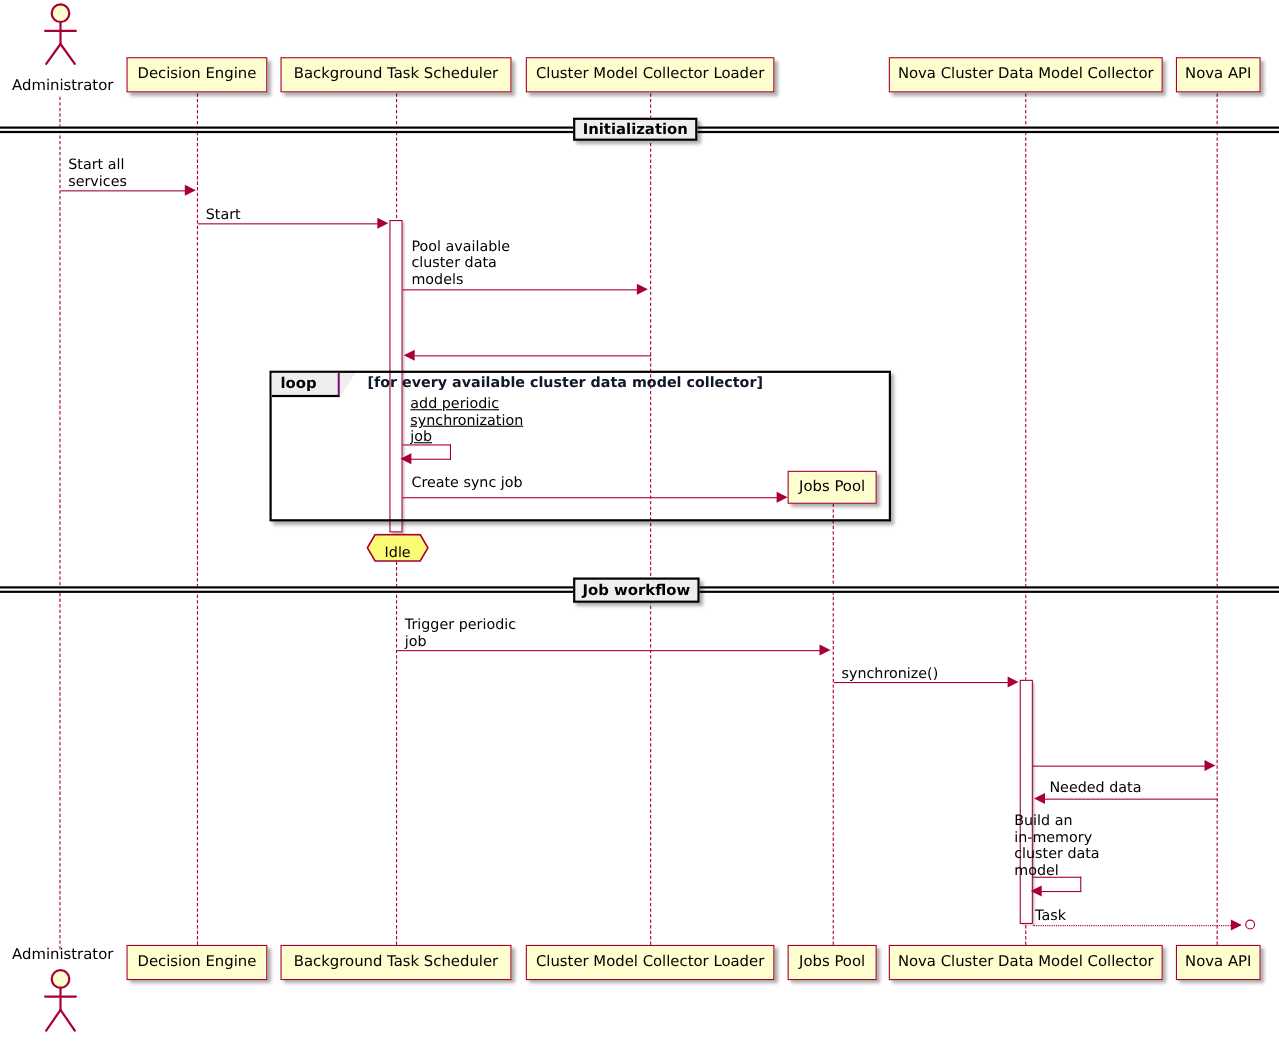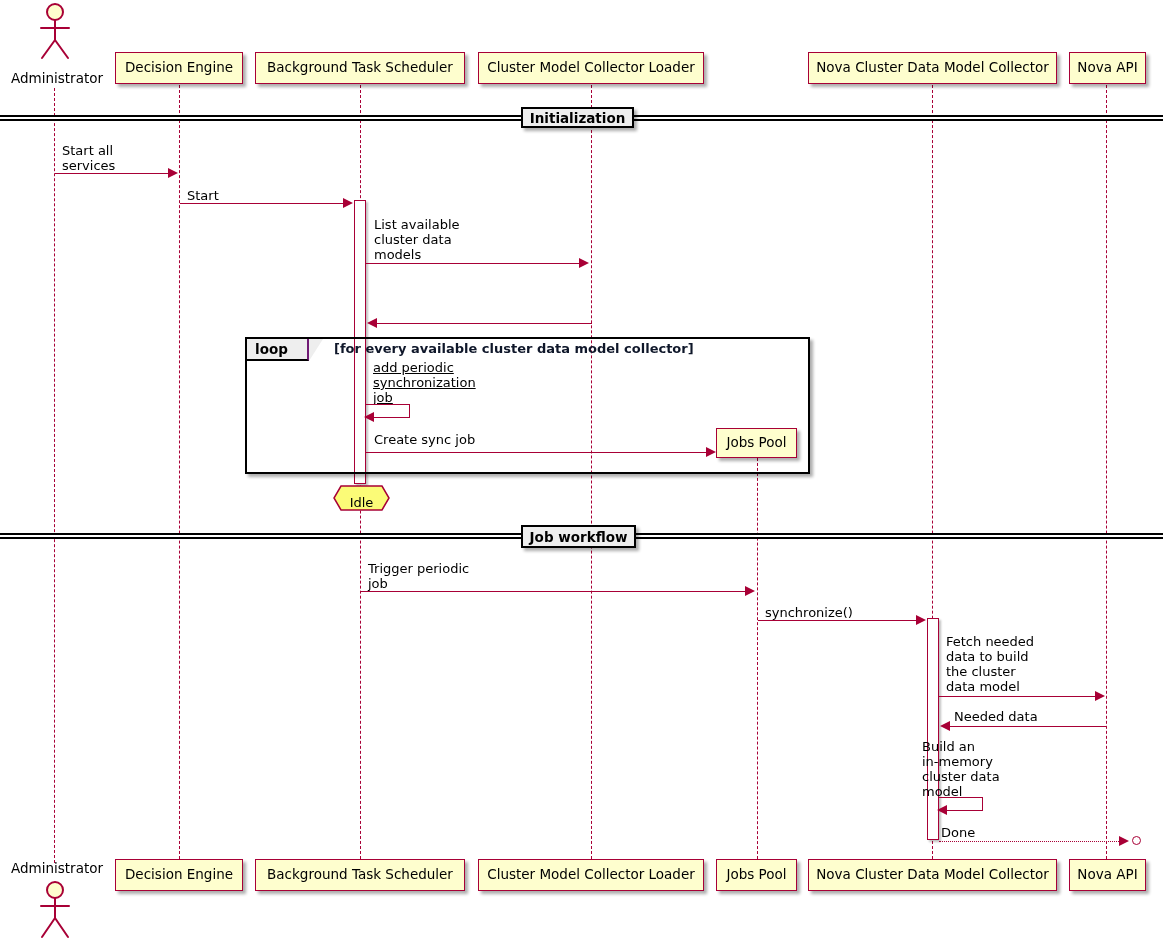--- a/index.html
+++ b/index.html
@@ -211,21 +211,21 @@
   <div class="msg-label" style="left:62px; top:143px;"><span>Start all</span><br><span>services</span></div>
   <div class="msg-line" style="left:55px; top:173px; width:115px;"></div>
   <div class="arrow-r" style="left:168px; top:168px;"></div>
 
   <div class="msg-label" style="left:187px; top:188px;">Start</div>
   <div class="msg-line" style="left:180px; top:203px; width:165px;"></div>
   <div class="arrow-r" style="left:343px; top:198px;"></div>
 
   <div class="activation" style="left:354px; top:200px; width:12px; height:284px;"></div>
 
-  <div class="msg-label" style="left:374px; top:217px;"><span>List available</span><br><span>cluster data</span><br><span>models</span></div>
+  <div class="msg-label" style="left:374px; top:217px;"><span>Pool available</span><br><span>cluster data</span><br><span>models</span></div>
   <div class="msg-line" style="left:366px; top:263px; width:215px;"></div>
   <div class="arrow-r" style="left:579px; top:258px;"></div>
 
   <div class="msg-line" style="left:377px; top:323px; width:215px;"></div>
   <div class="arrow-l" style="left:367px; top:318px;"></div>
 
   <div class="group-frame" style="left:245px; top:337px; width:565px; height:137px;"></div>
   <div class="group-tab" style="left:247px; top:339px; width:62px;">loop</div>
   <div class="group-tab-corner" style="left:309px; top:339px;"></div>
   <div class="group-cond" style="left:334px; top:341px;">[for every available cluster data model collector]</div>
@@ -253,33 +253,32 @@
   <div class="msg-label" style="left:368px; top:561px;"><span>Trigger periodic</span><br><span>job</span></div>
   <div class="msg-line" style="left:361px; top:591px; width:385px;"></div>
   <div class="arrow-r" style="left:745px; top:586px;"></div>
 
   <div class="msg-label" style="left:765px; top:605px;">synchronize()</div>
   <div class="msg-line" style="left:758px; top:620px; width:160px;"></div>
   <div class="arrow-r" style="left:916px; top:615px;"></div>
 
   <div class="activation" style="left:927px; top:618px; width:12px; height:222px;"></div>
 
-  <div class="msg-label" style="left:946px; top:634px;"><span>Fetch needed</span><br><span>data to build</span><br><span>the cluster</span><br><span>data model</span></div>
   <div class="msg-line" style="left:939px; top:696px; width:158px;"></div>
   <div class="arrow-r" style="left:1095px; top:691px;"></div>
 
   <div class="msg-label" style="left:954px; top:709px;">Needed data</div>
   <div class="msg-line" style="left:950px; top:726px; width:157px;"></div>
   <div class="arrow-l" style="left:940px; top:721px;"></div>
 
   <div class="msg-label" style="left:922px; top:739px;"><span>Build an</span><br><span>in-memory</span><br><span>cluster data</span><br><span>model</span></div>
   <div class="self-msg" style="left:939px; top:797px; width:44px; height:14px;"></div>
   <div class="arrow-l" style="left:937px; top:805px;"></div>
 
-  <div class="msg-label" style="left:941px; top:825px;">Done</div>
+  <div class="msg-label" style="left:941px; top:825px;">Task</div>
   <div class="msg-line dotted" style="left:939px; top:841px; width:182px;"></div>
   <div class="arrow-r" style="left:1119px; top:836px;"></div>
   <div class="lost-circle" style="left:1132px; top:836px;"></div>
 
   <div class="actor-label" style="left:11px; top:860px;">Administrator</div>
   <div class="actor-fig" style="left:30px; top:880px; width:50px; height:60px;">
     <svg width="50" height="60" viewBox="0 0 50 60" xmlns="http://www.w3.org/2000/svg">
       <g stroke="#A80036" stroke-width="2" fill="none" stroke-linecap="round">
         <circle cx="25" cy="10" r="8" fill="#FEFECE"></circle>
         <line x1="25" y1="18" x2="25" y2="38"></line>

